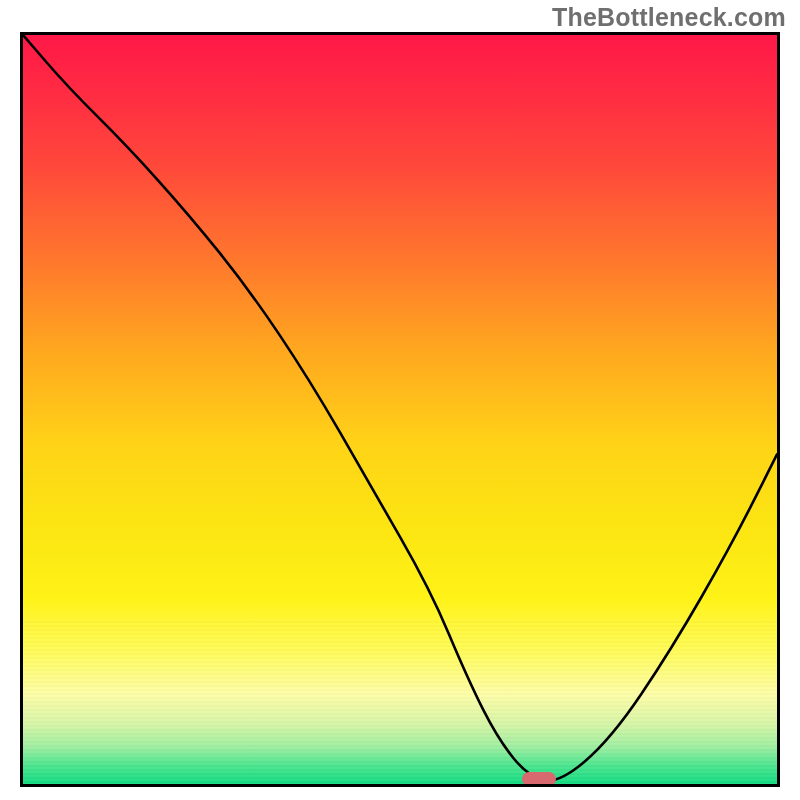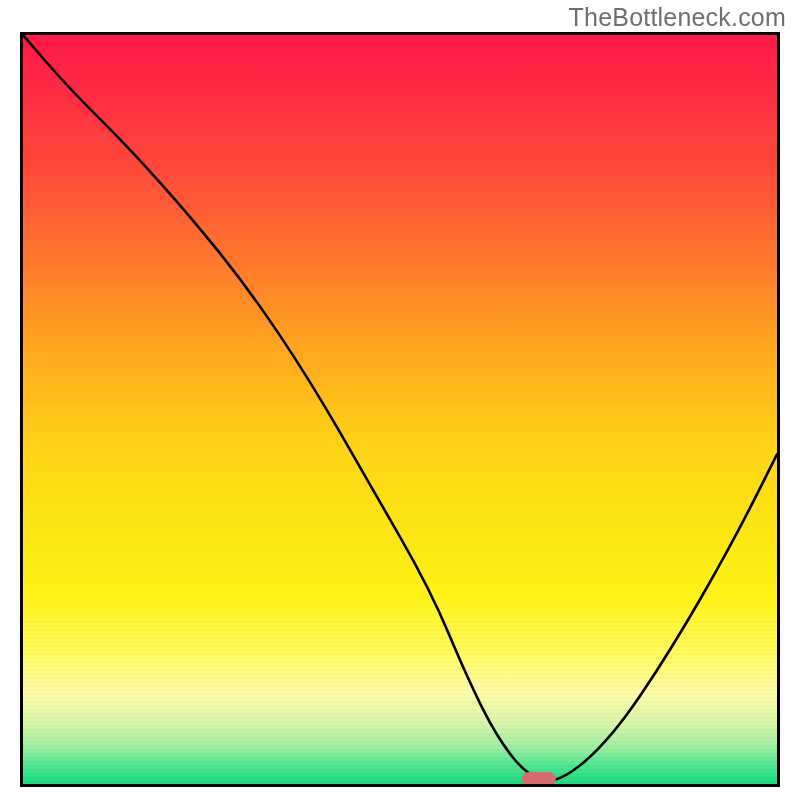--- a/index.html
+++ b/index.html
@@ -76,21 +76,21 @@
     pointer-events: none;
   }
   .watermark {
     position: absolute;
     top: 3px;
     right: 14px;
     font-family: Arial, Helvetica, sans-serif;
     font-size: 25px;
     color: #6f6f6f;
     letter-spacing: 0.2px;
-    font-weight: 400;
+    font-weight: 700;
   }
 </style>
 </head>
 <body>
 
 <div class="stage">
 
   <div class="watermark">TheBottleneck.com</div>
 
   <div class="plot-box">

